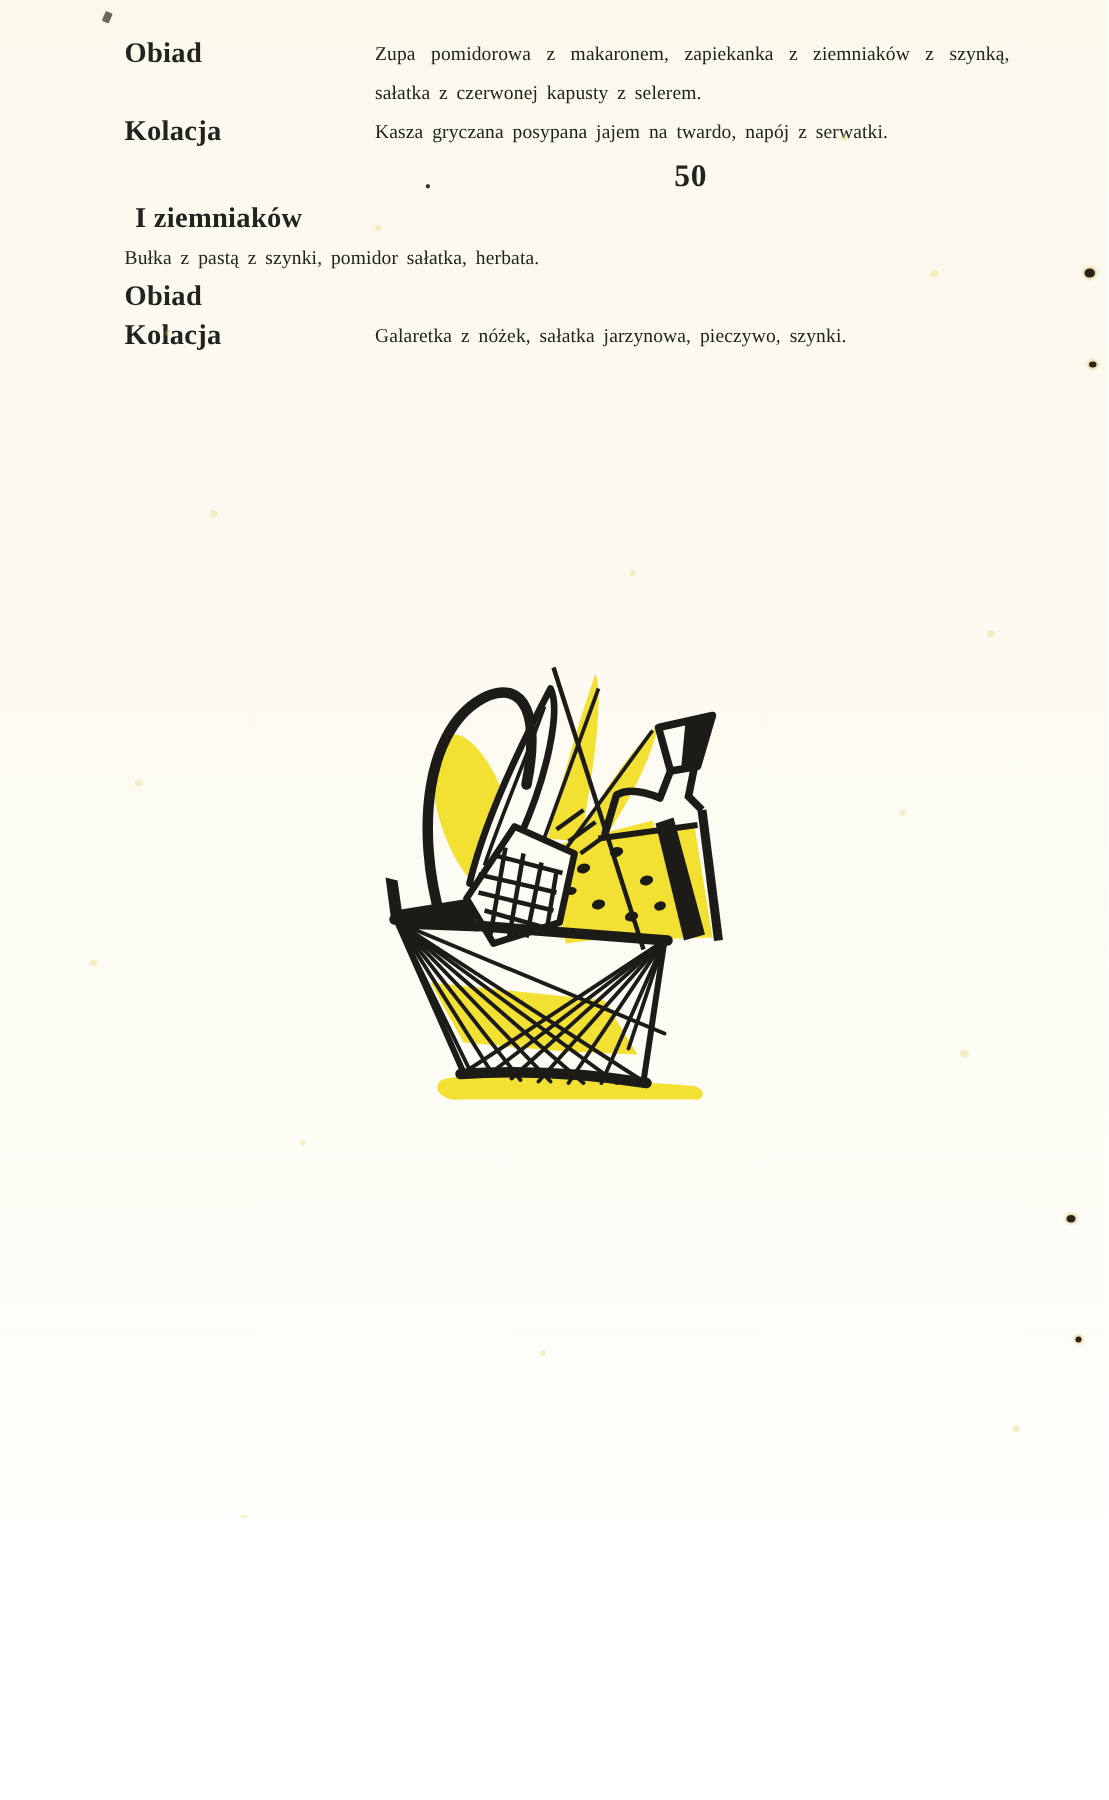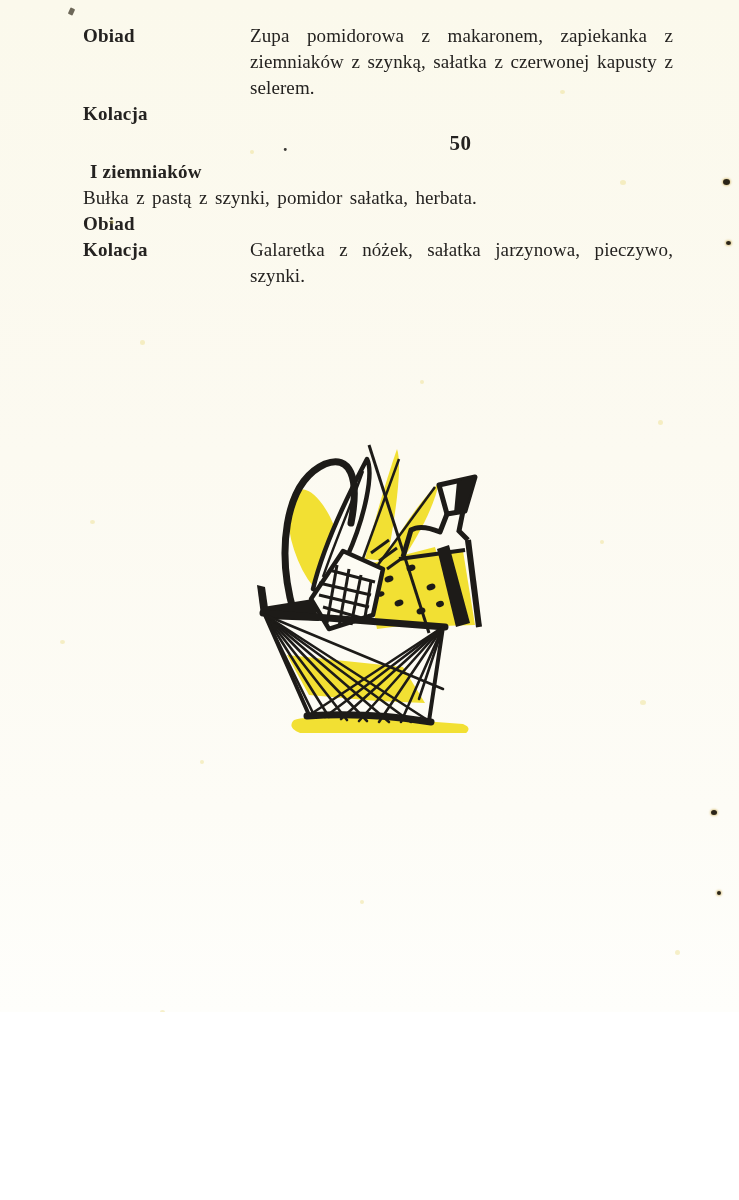--- a/index.html
+++ b/index.html
@@ -14,21 +14,21 @@
   .content{position:absolute;left:83px;top:23px;width:590px;}
   .menu-row{display:flex;align-items:flex-start;}
   .meal-label{
     width:167px;flex:0 0 167px;
     font-weight:bold;font-size:19px;line-height:26px;
     letter-spacing:0.2px;
   }
   .meal-label.indent1{padding-left:7px;flex-basis:160px;width:160px;}
   .meal-text{
     flex:1;width:421px;
-    font-size:19px;line-height:26px;
+    font-size:13px;line-height:26px;
     text-align:justify;
     word-spacing:2.5px;
     letter-spacing:0.1px;
   }
   .day-heading{
     margin:4px 0 4px 167px;width:421px;
     text-align:center;font-weight:bold;font-size:21px;line-height:24px;
     letter-spacing:0.5px;
     position:relative;
   }
@@ -59,20 +59,21 @@
 <div class="page">
 
   <div class="content">
 
     <div class="menu-row">
       <div class="meal-label">Obiad</div>
       <div class="meal-text">Zupa pomidorowa z makaronem, zapiekanka z ziemniaków z szynką, sałatka z czerwonej kapusty z selerem.</div>
     </div>
     <div class="menu-row">
       <div class="meal-label">Kolacja</div>
+      <div class="meal-text">Kasza gryczana posypana jajem na twardo, napój z serwatki.</div>
     </div>
 
     <div class="day-heading">
       <span class="heading-dot">.</span>
       <span>50</span>
     </div>
 
     <div class="menu-row">
       <div class="meal-label indent1">I ziemniaków</div>
     </div>

